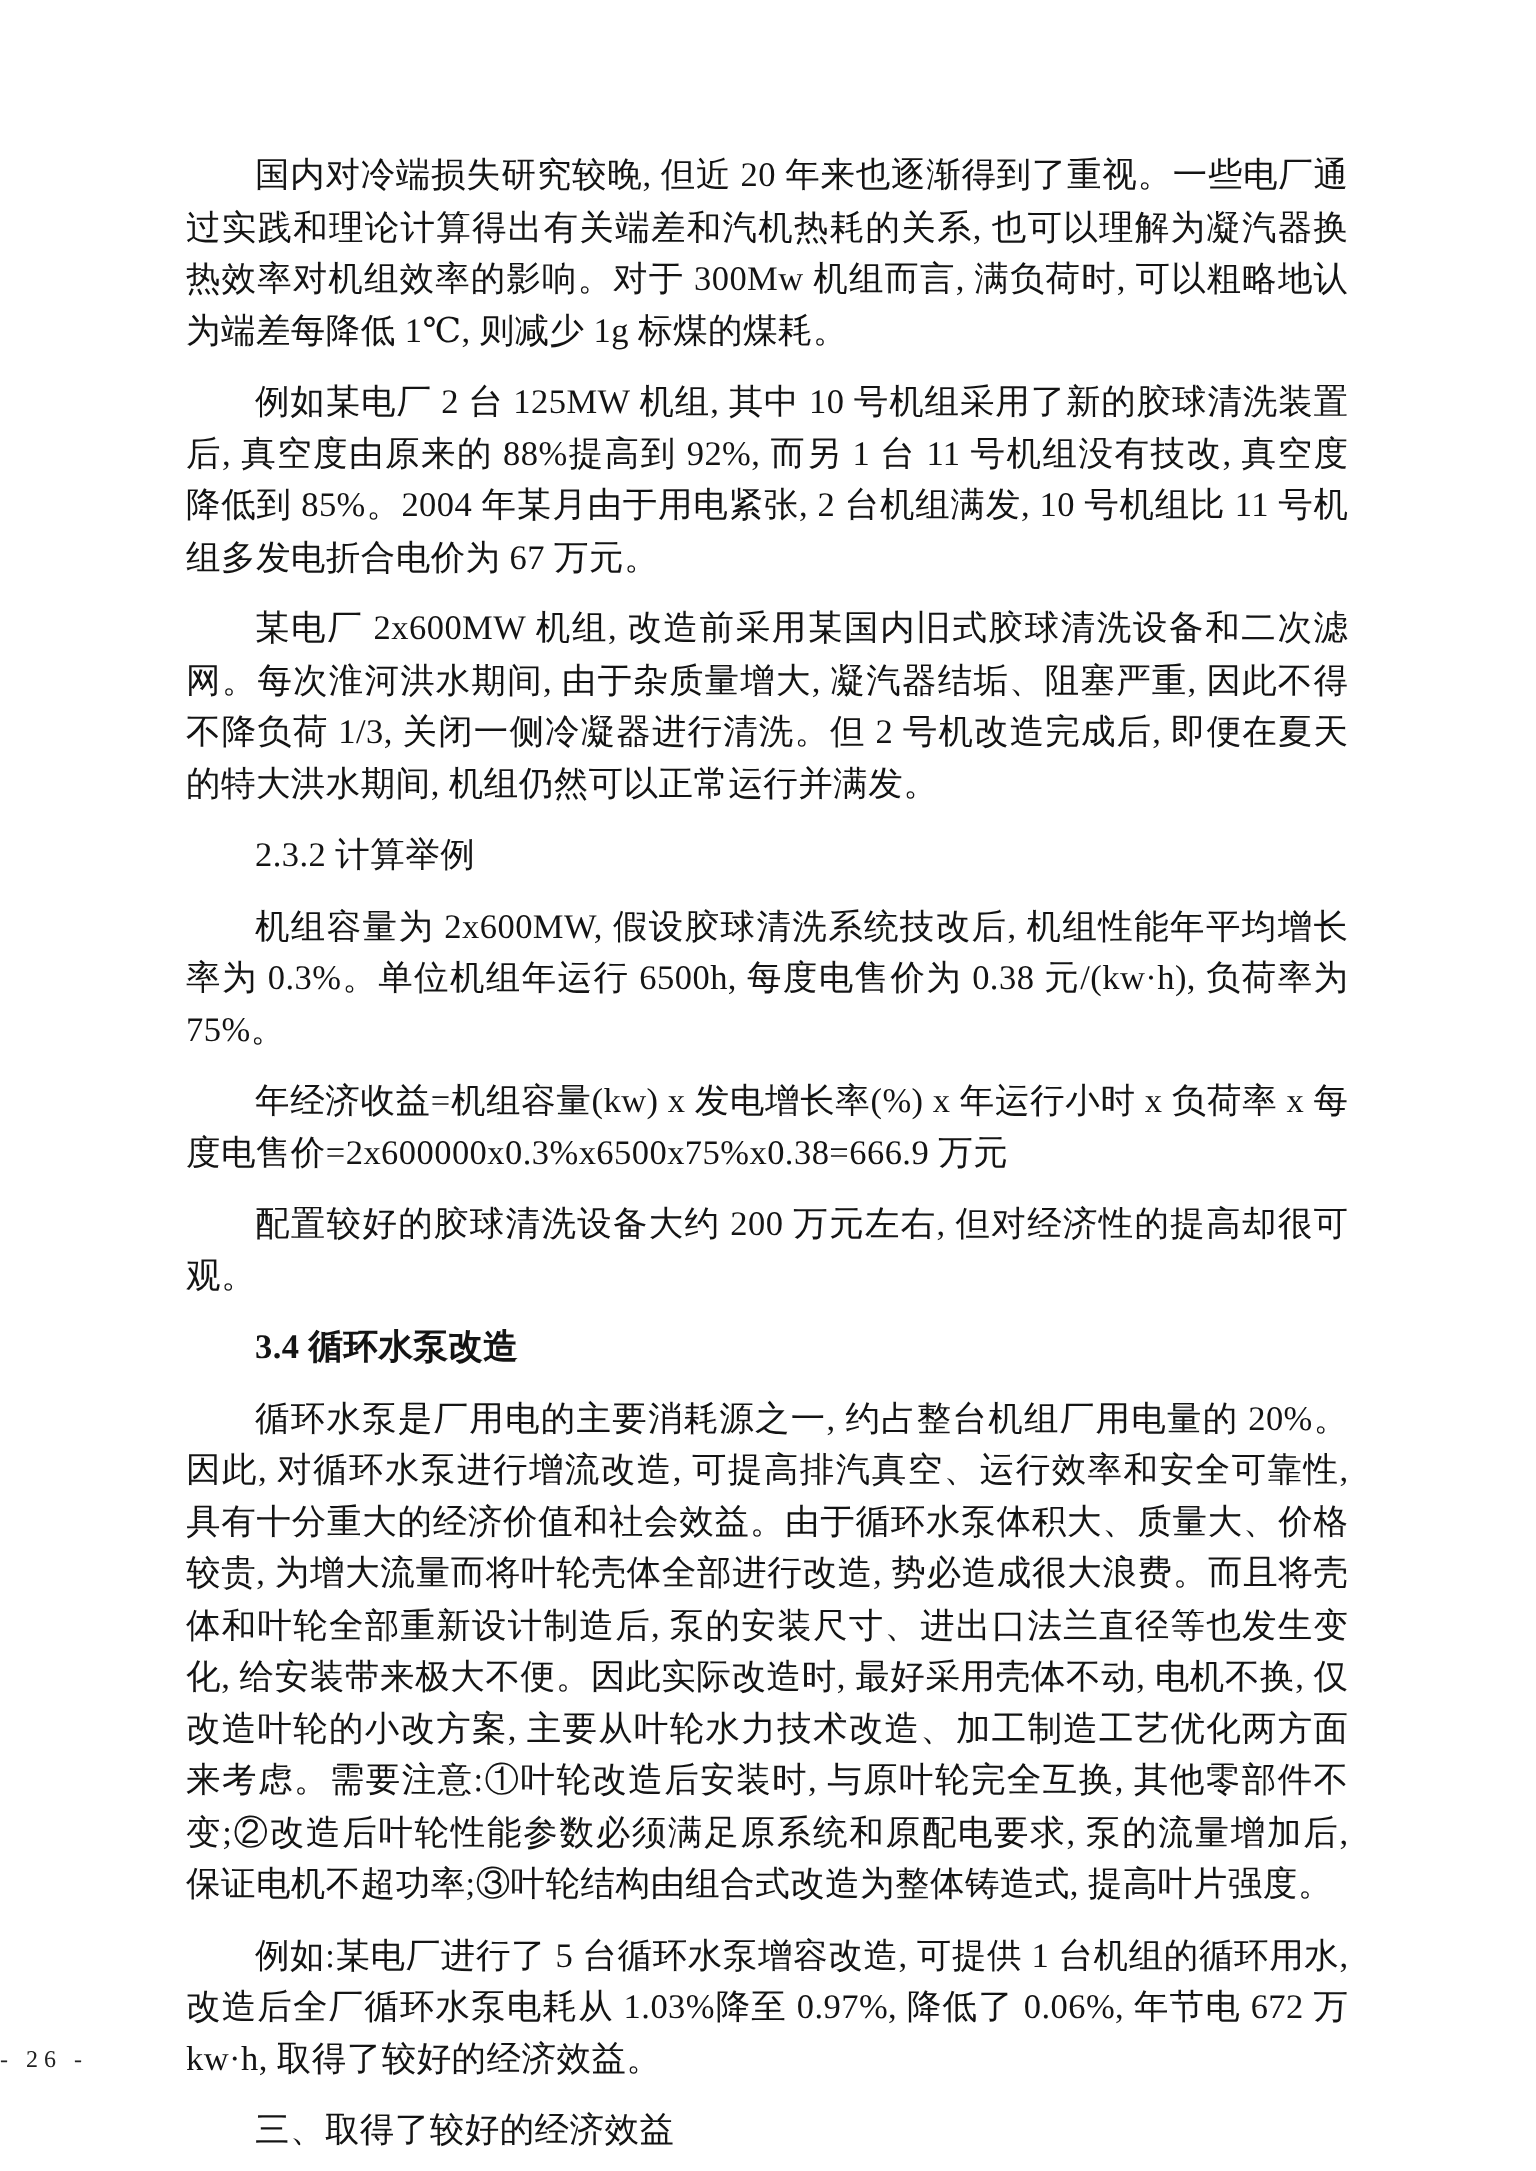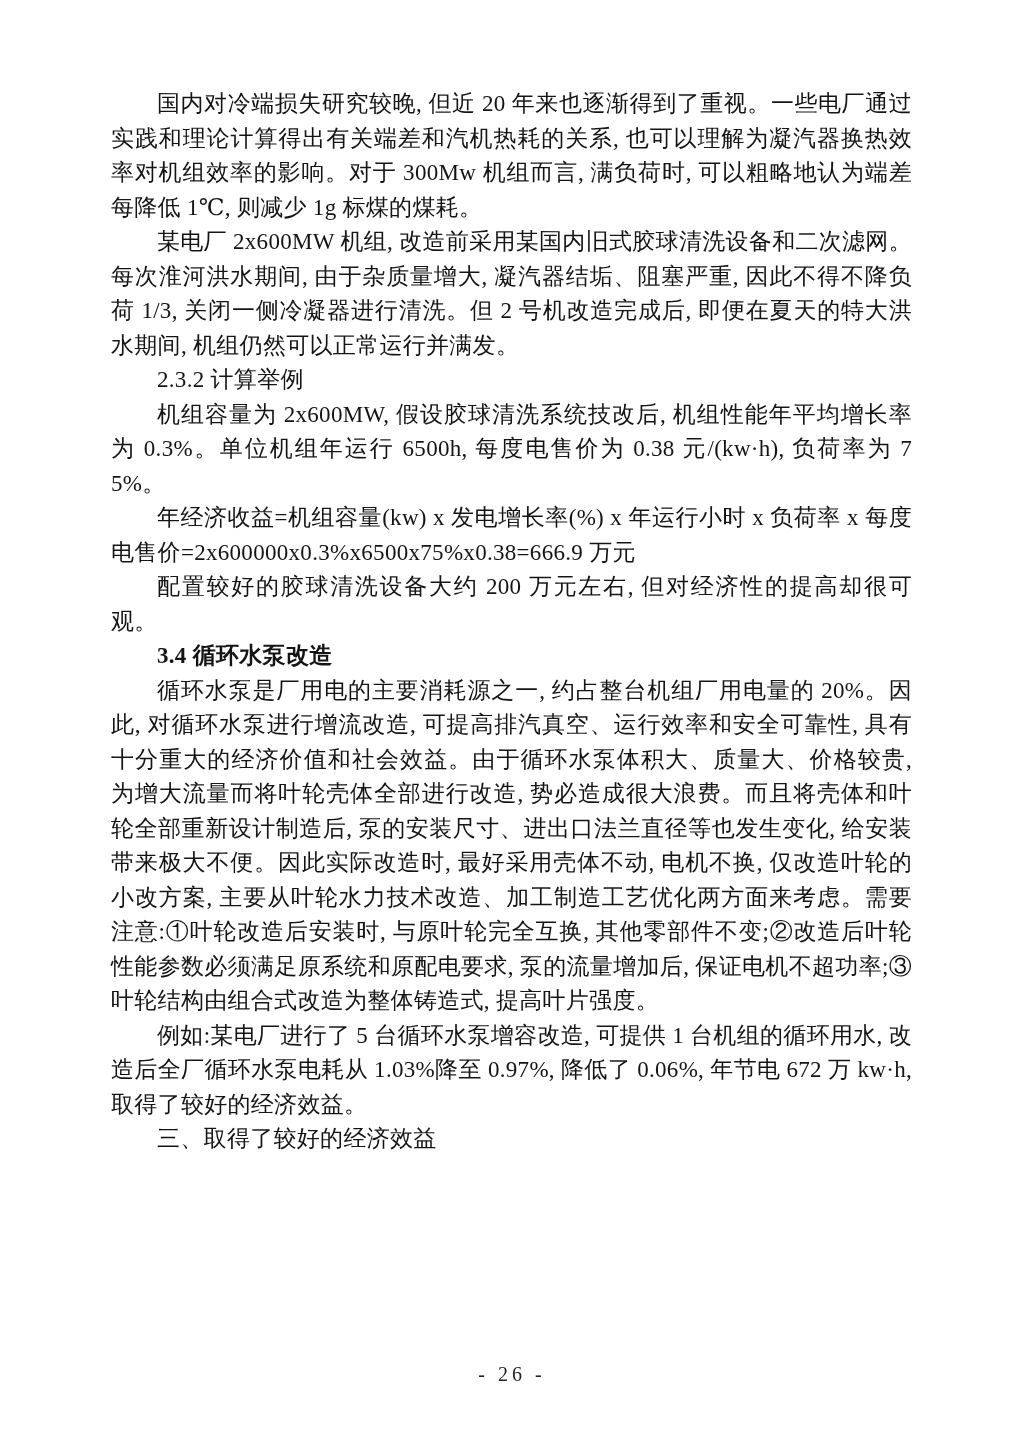--- a/index.html
+++ b/index.html
@@ -16,54 +16,54 @@
     font-family: "Liberation Serif", "DejaVu Serif", serif;
     color: #141414;
   }
   .doc-body {
     position: absolute;
     left: 111px;
     top: 87px;
     width: 801px;
   }
   .para {
-    margin: 0;
+    margin: 13px;
     font-size: 23px;
     line-height: 34.5px;
     text-align: justify;
     text-justify: inter-ideograph;
     text-indent: 2em;
     letter-spacing: 0.3px;
     word-break: break-all;
   }
   .para.subheading {
     font-weight: normal;
     font-family: Liberation Serif, serif;
   }
   .para.heading-bold {
     font-weight: bold;
   }
   .page-footer {
     position: absolute;
     left: 0;
     top: 1360px;
     width: 100%;
-    text-align: center;
-    font-size: 20px;
+    font-size: 16px;
     line-height: 28px;
     color: #222222;
     letter-spacing: 4px;
   }
 </style>
 </head>
 <body>
 
 <div class="page">
   <div class="doc-body">
       <p class="para body">国内对冷端损失研究较晚, 但近 20 年来也逐渐得到了重视。一些电厂通过实践和理论计算得出有关端差和汽机热耗的关系, 也可以理解为凝汽器换热效率对机组效率的影响。对于 300Mw 机组而言, 满负荷时, 可以粗略地认为端差每降低 1℃, 则减少 1g 标煤的煤耗。</p>
+      <p class="para body">例如某电厂 2 台 125MW 机组, 其中 10 号机组采用了新的胶球清洗装置后, 真空度由原来的 88%提高到 92%, 而另 1 台 11 号机组没有技改, 真空度降低到 85%。2004 年某月由于用电紧张, 2 台机组满发, 10 号机组比 11 号机组多发电折合电价为 67 万元。</p>
       <p class="para body">某电厂 2x600MW 机组, 改造前采用某国内旧式胶球清洗设备和二次滤网。每次淮河洪水期间, 由于杂质量增大, 凝汽器结垢、阻塞严重, 因此不得不降负荷 1/3, 关闭一侧冷凝器进行清洗。但 2 号机改造完成后, 即便在夏天的特大洪水期间, 机组仍然可以正常运行并满发。</p>
       <p class="para subheading">2.3.2 计算举例</p>
       <p class="para body">机组容量为 2x600MW, 假设胶球清洗系统技改后, 机组性能年平均增长率为 0.3%。单位机组年运行 6500h, 每度电售价为 0.38 元/(kw·h), 负荷率为 75%。</p>
       <p class="para body">年经济收益=机组容量(kw) x 发电增长率(%) x 年运行小时 x 负荷率 x 每度电售价=2x600000x0.3%x6500x75%x0.38=666.9 万元</p>
       <p class="para body">配置较好的胶球清洗设备大约 200 万元左右, 但对经济性的提高却很可观。</p>
       <p class="para heading-bold">3.4 循环水泵改造</p>
       <p class="para body">循环水泵是厂用电的主要消耗源之一, 约占整台机组厂用电量的 20%。因此, 对循环水泵进行增流改造, 可提高排汽真空、运行效率和安全可靠性, 具有十分重大的经济价值和社会效益。由于循环水泵体积大、质量大、价格较贵, 为增大流量而将叶轮壳体全部进行改造, 势必造成很大浪费。而且将壳体和叶轮全部重新设计制造后, 泵的安装尺寸、进出口法兰直径等也发生变化, 给安装带来极大不便。因此实际改造时, 最好采用壳体不动, 电机不换, 仅改造叶轮的小改方案, 主要从叶轮水力技术改造、加工制造工艺优化两方面来考虑。需要注意:①叶轮改造后安装时, 与原叶轮完全互换, 其他零部件不变;②改造后叶轮性能参数必须满足原系统和原配电要求, 泵的流量增加后, 保证电机不超功率;③叶轮结构由组合式改造为整体铸造式, 提高叶片强度。</p>
       <p class="para body">例如:某电厂进行了 5 台循环水泵增容改造, 可提供 1 台机组的循环用水, 改造后全厂循环水泵电耗从 1.03%降至 0.97%, 降低了 0.06%, 年节电 672 万 kw·h, 取得了较好的经济效益。</p>
       <p class="para body">三、取得了较好的经济效益</p>
     </div>

